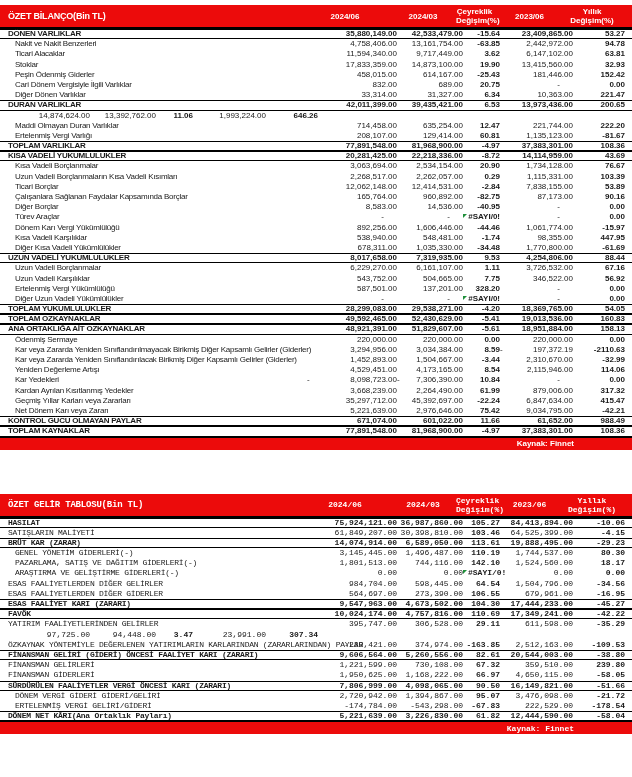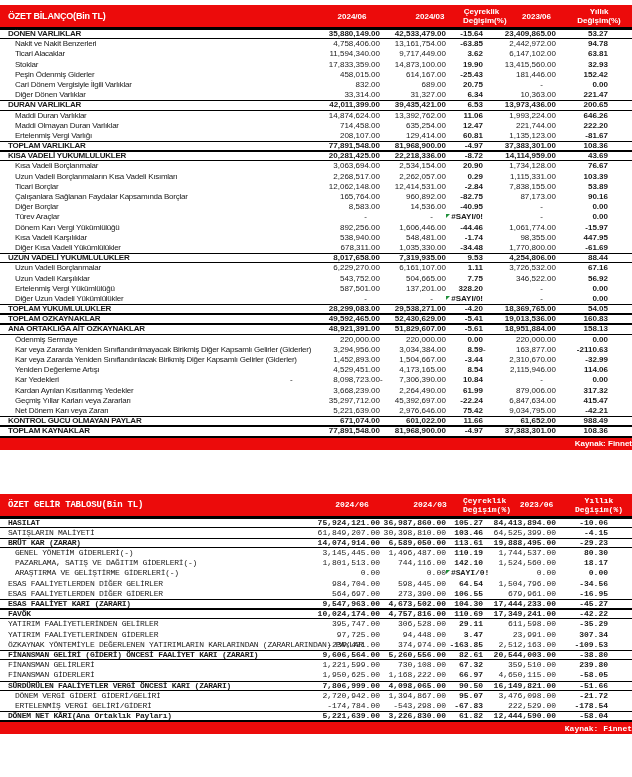--- a/index.html
+++ b/index.html
@@ -10,50 +10,50 @@
     color:#1a1a1a;
   }
   .fin-table { width:632px; }
   .t1 { margin-top:5px; }
   .t2 { margin-top:44px;font-family:Liberation Mono, monospace; }
 
   .thead {
     display:flex; align-items:center;
     background:#ec0b0b; color:#ffffff;
     height:24px; border-bottom:2.4px solid #000;
-    font-weight:700; padding-right:7px;
+    font-weight:700; padding-right:14px;
   }
   .th-label { flex:1; padding-left:8px; font-size:9px; letter-spacing:-0.2px; white-space:nowrap; }
   .th-col { text-align:center; font-size:8px; line-height:9px; white-space:nowrap; overflow:visible; }
 
   .tbody { width:632px; }
   .row {
     display:flex; align-items:center;
     height:10.2px; line-height:10.2px;
-    font-size:8px; padding-right:24px;
+    font-size:8px; padding-right:7px;
   }
   .row.bold { font-weight:700; border-top:1.2px solid #000; border-bottom:1.2px solid #000; }
   .c { white-space:nowrap; }
   .c-label { flex:1; padding-left:8px; letter-spacing:-0.25px; min-width:0; overflow:visible; }
   .row.ind .c-label { padding-left:15px; }
   .num { text-align:right; }
   .w0 { width:90px; } .w1 { width:66px; } .w2 { width:37px; } .w3 { width:73px; } .w4 { width:52px; }
   .pct { font-weight:700; }
   .dash { padding-right:13px; }
   .acct { display:flex; justify-content:space-between; }
   .err { font-weight:700; }
   .tri {
     display:inline-block; width:0; height:0;
     border-top:4px solid #1f8f3a; border-right:4px solid transparent;
     margin-right:1px; position:relative; top:-1px;
   }
   .tfoot {
     height:13px; background:#ec0b0b; color:#ffffff;
     display:flex; align-items:center; justify-content:flex-end;
-    font-size:8px; font-weight:700;
+    padding-right:58px; font-size:8px; font-weight:700;
     border-top:0.8px solid #000;
   }
 </style>
 </head>
 <body>
 
 <div class="fin-table t1">
   <div class="thead">
     <div class="th-label">ÖZET BİLANÇO(Bin TL)</div>
   <div class="th-col w0">2024/06</div>
@@ -121,21 +121,20 @@
       </div>
       <div class="row bold">
         <div class="c c-label">DURAN VARLIKLAR</div>
         <div class="c num w0">42,011,399.00</div>
         <div class="c num w1">39,435,421.00</div>
         <div class="c num w2 pct">6.53</div>
         <div class="c num w3">13,973,436.00</div>
         <div class="c num w4 pct">200.65</div>
       </div>
       <div class="row ind">
-        <div class="c c-label">Maddi Duran Varlıklar</div>
         <div class="c num w0">14,874,624.00</div>
         <div class="c num w1">13,392,762.00</div>
         <div class="c num w2 pct">11.06</div>
         <div class="c num w3">1,993,224.00</div>
         <div class="c num w4 pct">646.26</div>
       </div>
       <div class="row ind">
         <div class="c c-label">Maddi Olmayan Duran Varlıklar</div>
         <div class="c num w0">714,458.00</div>
         <div class="c num w1">635,254.00</div>
@@ -311,21 +310,21 @@
         <div class="c num w3">220,000.00</div>
         <div class="c num w4 pct">0.00</div>
       </div>
       <div class="row ind">
         <div class="c c-label">Kar veya Zararda Yeniden Sınıflandırılmayacak Birikmiş Diğer Kapsamlı Gelirler (Giderler)</div>
         <div class="c num w0">3,294,956.00</div>
         <div class="c num w1">3,034,384.00</div>
         <div class="c num w2 pct">8.59</div>
         <div class="c num w3 acct">
           <span>-</span>
-          <span>163,877.00</span>
+          <span>197,372.19</span>
         </div>
         <div class="c num w4 pct">-2110.63</div>
       </div>
       <div class="row ind">
         <div class="c c-label">Kar veya Zararda Yeniden Sınıflandırılacak Birikmiş Diğer Kapsamlı Gelirler (Giderler)</div>
         <div class="c num w0">1,452,893.00</div>
         <div class="c num w1">1,504,667.00</div>
         <div class="c num w2 pct">-3.44</div>
         <div class="c num w3">2,310,670.00</div>
         <div class="c num w4 pct">-32.99</div>
@@ -490,21 +489,20 @@
       </div>
       <div class="row">
         <div class="c c-label">YATIRIM FAALİYETLERİNDEN GELİRLER</div>
         <div class="c num w0">395,747.00</div>
         <div class="c num w1">306,528.00</div>
         <div class="c num w2 pct">29.11</div>
         <div class="c num w3">611,598.00</div>
         <div class="c num w4 pct">-35.29</div>
       </div>
       <div class="row">
-        <div class="c c-label">YATIRIM FAALİYETLERİNDEN GİDERLER</div>
         <div class="c num w0">97,725.00</div>
         <div class="c num w1">94,448.00</div>
         <div class="c num w2 pct">3.47</div>
         <div class="c num w3">23,991.00</div>
         <div class="c num w4 pct">307.34</div>
       </div>
       <div class="row">
         <div class="c c-label">ÖZKAYNAK YÖNTEMİYLE DEĞERLENEN YATIRIMLARIN KARLARINDAN (ZARARLARINDAN) PAYLAR</div>
         <div class="c num w0">-239,421.00</div>
         <div class="c num w1">374,974.00</div>

